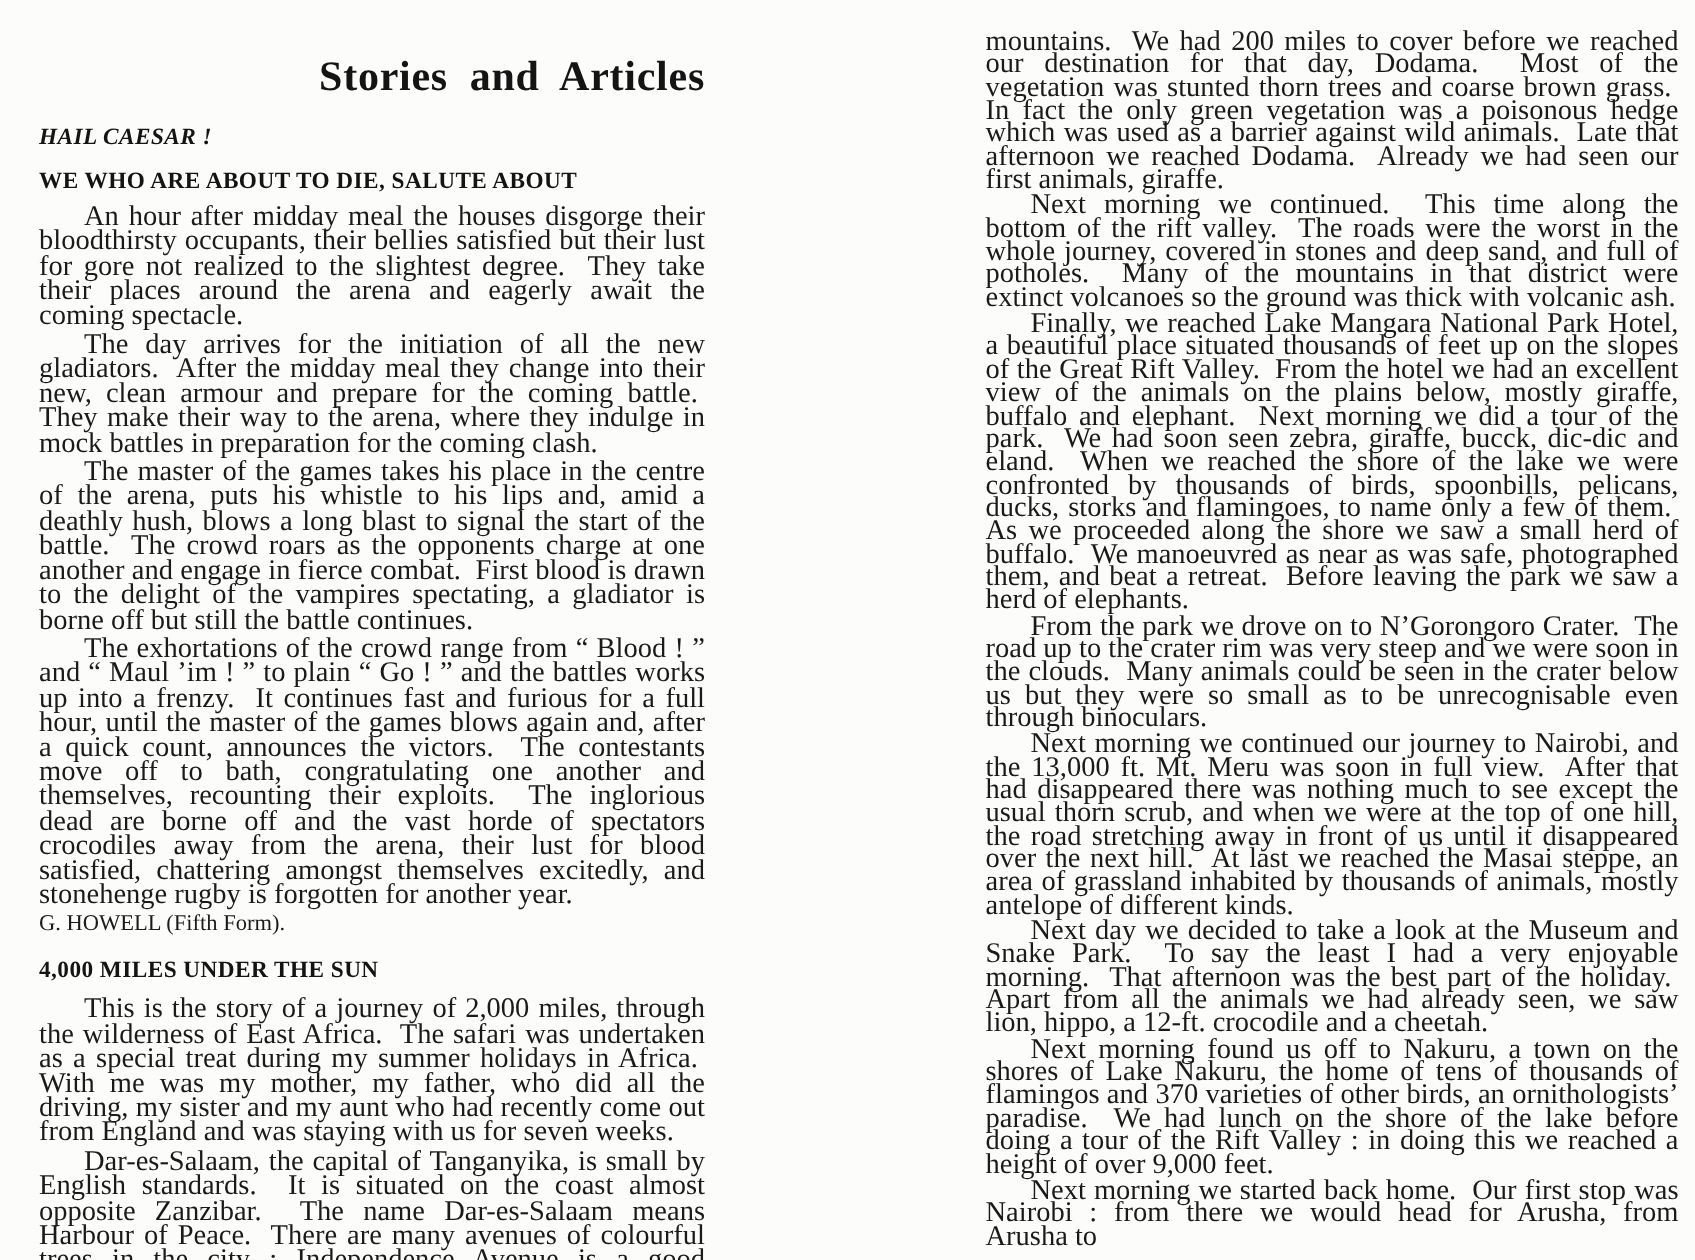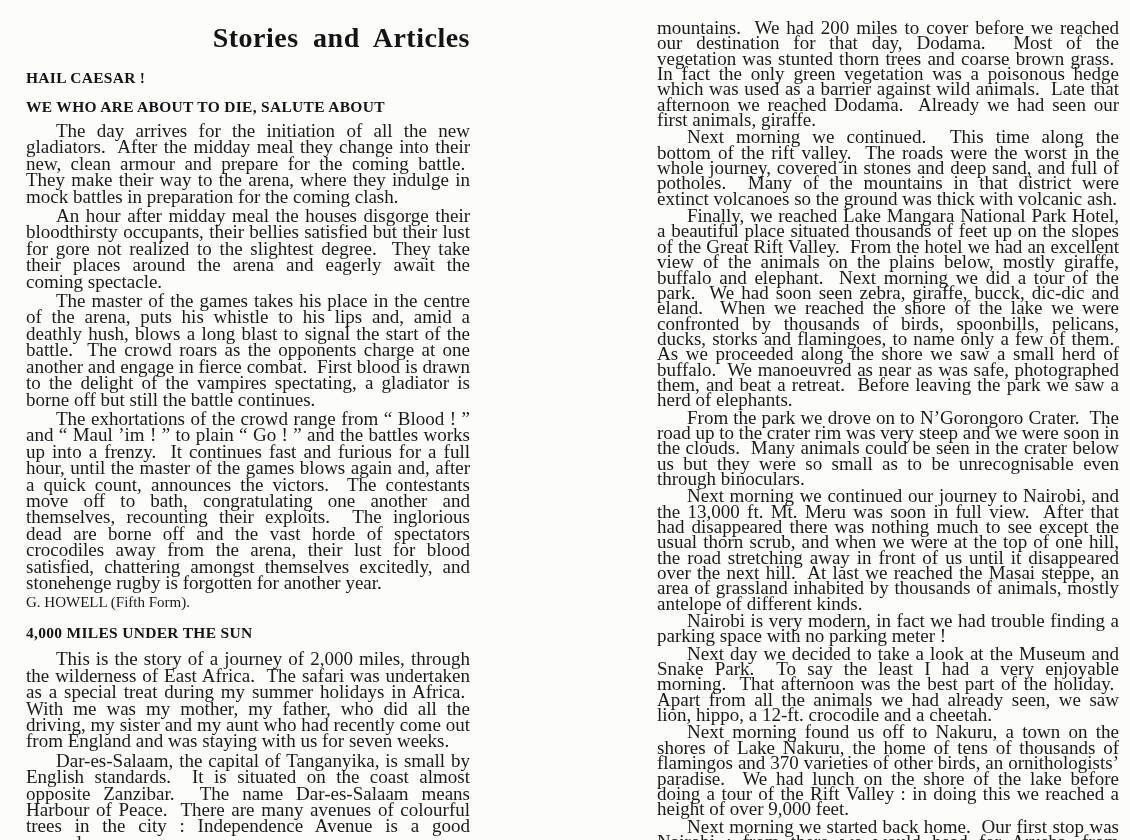--- a/index.html
+++ b/index.html
@@ -28,35 +28,36 @@
   .page-right {
     left: 657px;
     width: 462px;
     padding-top: 20px;
   }
   .main-title {
     font-size: 28px;
     font-weight: bold;
     text-align: right;
     line-height: 31px;
-    margin: 22px 0 16px 0;
+    margin: 36px 0 16px 0;
     word-spacing: 7px;
     letter-spacing: 0.5px;
     color: #141414;
   }
   .story-heading {
     font-size: 15.5px;
     font-weight: bold;
     letter-spacing: 0.3px;
     line-height: 18px;
     margin: 0 0 11px 0;
     color: #141414;
   }
   .story-heading.first {
     margin: 0 0 11px 0;
+    font-style: italic;
   }
   .story-heading.second-line {
     margin: 0 0 7px 0;
   }
   .story2-heading {
     margin: 13px 0 9px 0;
   }
   .par {
     font-size: 19px;
     line-height: 16.4px;
@@ -90,40 +91,39 @@
 <body>
 
 <div class="spread">
 
   <div class="page page-left">
     <div class="main-title">Stories and Articles</div>
 
     <div class="story-heading first">HAIL CAESAR&nbsp;!</div>
     <div class="story-heading second-line">WE WHO ARE ABOUT TO DIE, SALUTE ABOUT</div>
 
+    <p class="par indent">An hour after midday meal the houses disgorge their bloodthirsty occupants, their bellies satisfied but their lust for gore not realized to the slightest degree.&nbsp; They take their places around the arena and eagerly await the coming spectacle.</p>
     <p class="par indent">The day arrives for the initiation of all the new gladiators.&nbsp; After the midday meal they change into their new, clean armour and prepare for the coming battle.&nbsp; They make their way to the arena, where they indulge in mock battles in preparation for the coming clash.</p>
-    <p class="par indent">An hour after midday meal the houses disgorge their bloodthirsty occupants, their bellies satisfied but their lust for gore not realized to the slightest degree.&nbsp; They take their places around the arena and eagerly await the coming spectacle.</p>
     <p class="par indent">The master of the games takes his place in the centre of the arena, puts his whistle to his lips and, amid a deathly hush, blows a long blast to signal the start of the battle.&nbsp; The crowd roars as the opponents charge at one another and engage in fierce combat.&nbsp; First blood is drawn to the delight of the vampires spectating, a gladiator is borne off but still the battle continues.</p>
     <p class="par indent">The exhortations of the crowd range from “&nbsp;Blood&nbsp;!&nbsp;” and “&nbsp;Maul ’im&nbsp;!&nbsp;” to plain “&nbsp;Go&nbsp;!&nbsp;” and the battles works up into a frenzy.&nbsp; It continues fast and furious for a full hour, until the master of the games blows again and, after a quick count, announces the victors.&nbsp; The contestants move off to bath, congratulating one another and themselves, recounting their exploits.&nbsp; The inglorious dead are borne off and the vast horde of spectators crocodiles away from the arena, their lust for blood satisfied, chattering amongst themselves excitedly, and stonehenge rugby is forgotten for another year.</p>
 
     <div class="byline">G. HOWELL (Fifth Form).</div>
 
     <div class="story-heading story2-heading">4,000 MILES UNDER THE SUN</div>
 
     <p class="par indent">This is the story of a journey of 2,000 miles, through the wilderness of East Africa.&nbsp; The safari was undertaken as a special treat during my summer holidays in Africa.&nbsp; With me was my mother, my father, who did all the driving, my sister and my aunt who had recently come out from England and was staying with us for seven weeks.</p>
     <p class="par indent">Dar-es-Salaam, the capital of Tanganyika, is small by English standards.&nbsp; It is situated on the coast almost opposite Zanzibar.&nbsp; The name Dar-es-Salaam means Harbour of Peace.&nbsp; There are many avenues of colourful trees in the city&nbsp;: Independence Avenue is a good example.</p>
   </div>
 
   <div class="page page-right">
     <p class="par">mountains.&nbsp; We had 200 miles to cover before we reached our destination for that day, Dodama.&nbsp; Most of the vegetation was stunted thorn trees and coarse brown grass.&nbsp; In fact the only green vegetation was a poisonous hedge which was used as a barrier against wild animals.&nbsp; Late that afternoon we reached Dodama.&nbsp; Already we had seen our first animals, giraffe.</p>
     <p class="par indent">Next morning we continued.&nbsp; This time along the bottom of the rift valley.&nbsp; The roads were the worst in the whole journey, covered in stones and deep sand, and full of potholes.&nbsp; Many of the mountains in that district were extinct volcanoes so the ground was thick with volcanic ash.</p>
     <p class="par indent">Finally, we reached Lake Mangara National Park Hotel, a beautiful place situated thousands of feet up on the slopes of the Great Rift Valley.&nbsp; From the hotel we had an excellent view of the animals on the plains below, mostly giraffe, buffalo and elephant.&nbsp; Next morning we did a tour of the park.&nbsp; We had soon seen zebra, giraffe, bucck, dic-dic and eland.&nbsp; When we reached the shore of the lake we were confronted by thousands of birds, spoonbills, pelicans, ducks, storks and flamingoes, to name only a few of them.&nbsp; As we proceeded along the shore we saw a small herd of buffalo.&nbsp; We manoeuvred as near as was safe, photographed them, and beat a retreat.&nbsp; Before leaving the park we saw a herd of elephants.</p>
     <p class="par indent">From the park we drove on to N’Gorongoro Crater.&nbsp; The road up to the crater rim was very steep and we were soon in the clouds.&nbsp; Many animals could be seen in the crater below us but they were so small as to be unrecognisable even through binoculars.</p>
     <p class="par indent">Next morning we continued our journey to Nairobi, and the 13,000 ft. Mt. Meru was soon in full view.&nbsp; After that had disappeared there was nothing much to see except the usual thorn scrub, and when we were at the top of one hill, the road stretching away in front of us until it disappeared over the next hill.&nbsp; At last we reached the Masai steppe, an area of grassland inhabited by thousands of animals, mostly antelope of different kinds.</p>
-    <p class="par indent">Nairobi is very modern, in fact we had trouble finding a parking space with no parking meter&nbsp;!</p>
     <p class="par indent">Next day we decided to take a look at the Museum and Snake Park.&nbsp; To say the least I had a very enjoyable morning.&nbsp; That afternoon was the best part of the holiday.&nbsp; Apart from all the animals we had already seen, we saw lion, hippo, a 12-ft. crocodile and a cheetah.</p>
     <p class="par indent">Next morning found us off to Nakuru, a town on the shores of Lake Nakuru, the home of tens of thousands of flamingos and 370 varieties of other birds, an ornithologists’ paradise.&nbsp; We had lunch on the shore of the lake before doing a tour of the Rift Valley&nbsp;: in doing this we reached a height of over 9,000 feet.</p>
     <p class="par indent">Next morning we started back home.&nbsp; Our first stop was Nairobi&nbsp;: from there we would head for Arusha, from Arusha to</p>
   </div>
 
   <div class="page-number pn-left">36</div>
   <div class="page-number pn-right">37</div>
 
 </div>
 

